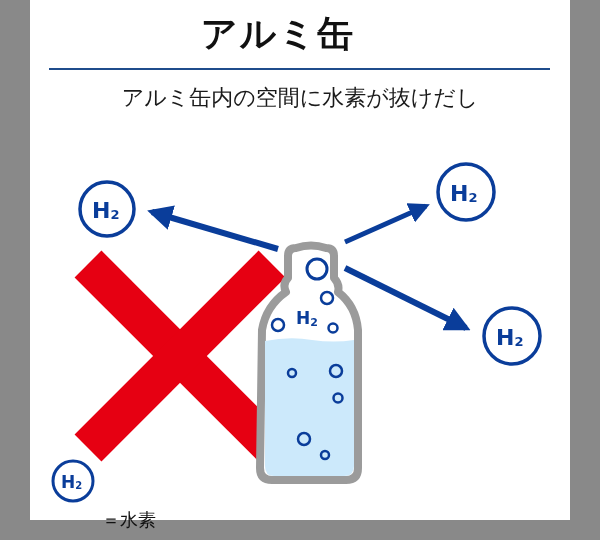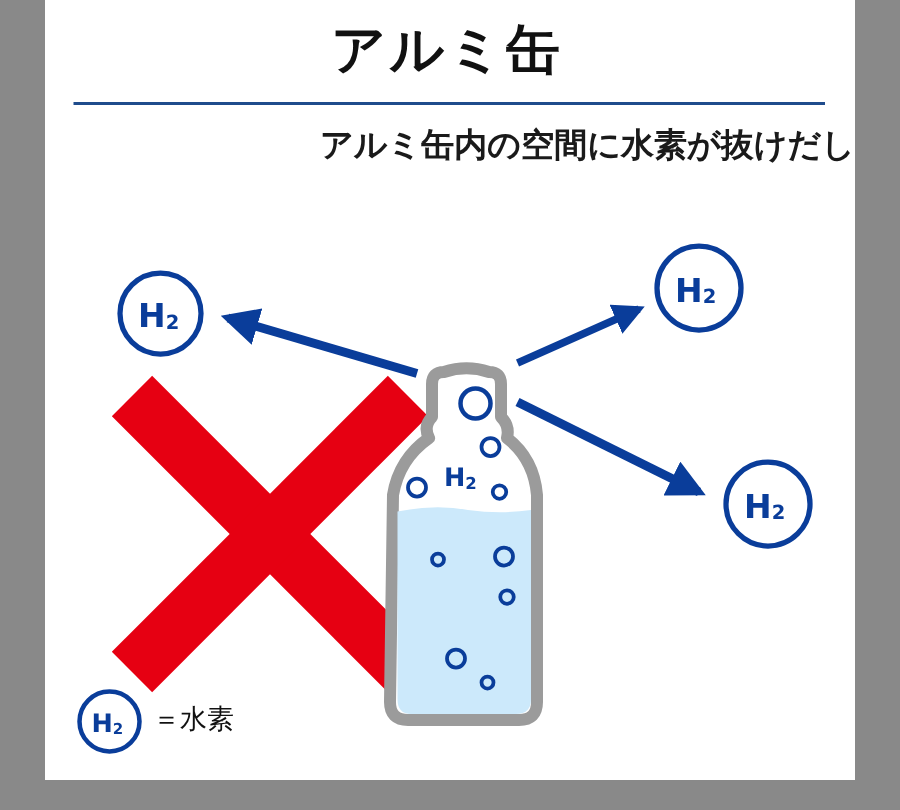--- a/index.html
+++ b/index.html
@@ -1,23 +1,23 @@
 <!DOCTYPE html>
 <html><head>
 <meta charset="utf-8">
 <style>
   html, body { margin:0; padding:0; }
   body { width:600px; height:540px; background:#898989; position:relative; overflow:hidden;
          font-family:"DejaVu Sans", "Liberation Sans", sans-serif; }
   .panel { position:absolute; left:30px; top:0; width:540px; height:520px; background:#ffffff; }
   .title { position:absolute; left:0; top:12px; width:496px; text-align:center;
-           font-size:36px; font-weight:bold; color:#111; letter-spacing:2px; line-height:44px;margin-left:20px; }
+           font-size:36px; font-weight:bold; color:#111; letter-spacing:2px; line-height:44px; }
   .divider { position:absolute; left:19px; top:68px; width:501px; height:2px; background:#1f4c8c; }
-  .desc { position:absolute; left:0; top:83px; width:540px; text-align:right;
-          font-size:22px; font-weight:bold; color:#1a1a1a; line-height:29px; }
+  .desc { position:absolute; left:0; top:83px; width:540px; text-align:center;
+          font-size:22px; font-weight:normal; color:#1a1a1a; line-height:29px; }
   .illus { position:absolute; left:0; top:0; }
   .legend-text { position:absolute; left:72px; top:468px; font-size:18px; color:#111; line-height:24px; }
 </style>
 </head>
 <body>
 
 <div class="panel">
   <div class="title">アルミ缶</div>
   <div class="divider"></div>
   <div class="desc">
@@ -76,13 +76,13 @@
   <g>
     <circle cx="512" cy="336" r="28" fill="#fff" stroke="#0a3d9a" stroke-width="3.5"></circle>
     <text x="496" y="345" font-family="'DejaVu Sans', sans-serif" font-weight="bold" font-size="22" fill="#0a3d9a">H<tspan font-size="13" dy="1">2</tspan></text>
   </g>
   <g>
     <circle cx="73" cy="481" r="20" fill="#fff" stroke="#0a3d9a" stroke-width="3"></circle>
     <text x="61" y="488" font-family="'DejaVu Sans', sans-serif" font-weight="bold" font-size="17" fill="#0a3d9a">H<tspan font-size="10" dy="1">2</tspan></text>
   </g>
 </svg>
 
-<div class="legend-text" style="left:102px;">＝水素</div>
+<div class="legend-text" style="left:102px;margin-top:40px;">＝水素</div>
 
 </body></html>

